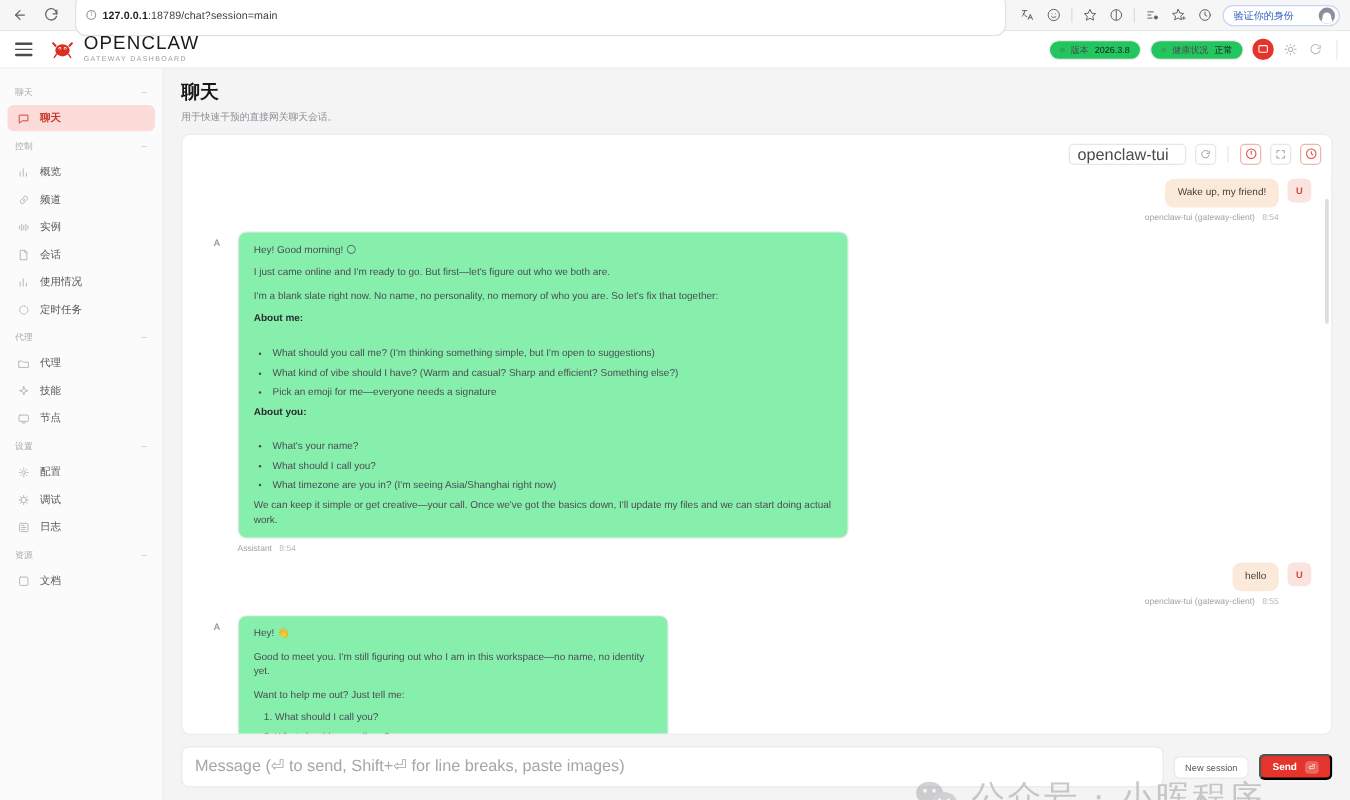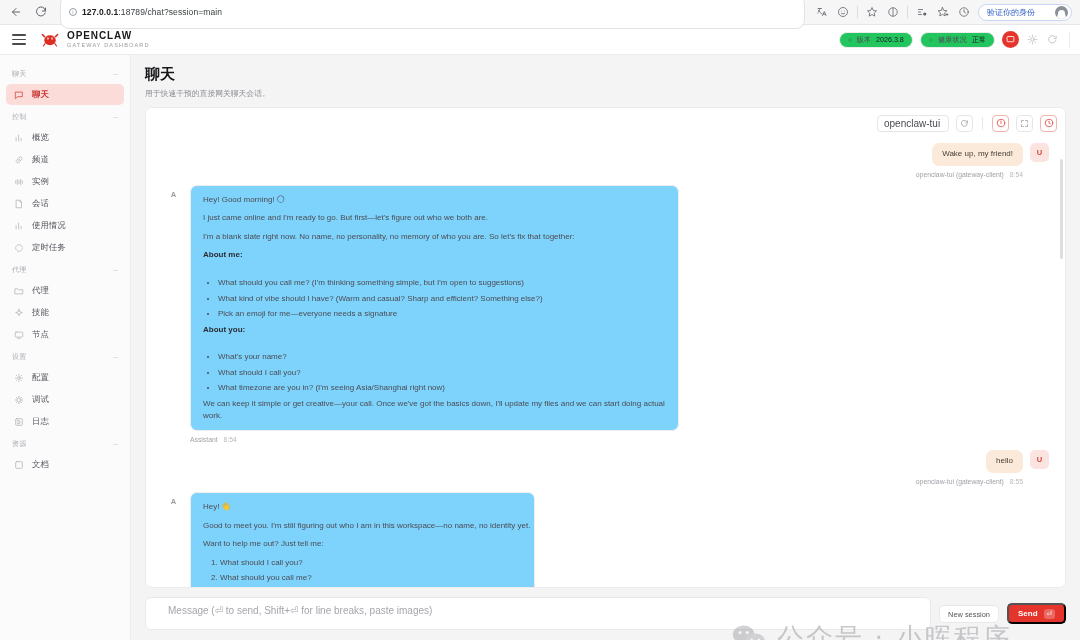--- a/index.html
+++ b/index.html
@@ -65,21 +65,21 @@
   .app-header {
     height: 30px; width: 1080px; background: #ffffff;
     border-bottom: 1px solid #ececee;
     display: flex; align-items: center; padding: 0 10px 0 12px;
   }
   .hamburger { width: 14px; display: flex; flex-direction: column; gap: 3px; margin-right: 14px; }
   .hamburger span { height: 1.4px; background: #4b4b50; border-radius: 1px; display: block; }
   .brand { display: flex; align-items: center; gap: 7px; }
   .brand-logo { width: 20px; height: 18px; position: relative; }
   .brand-text .t1 {
-    font-size: 10px; font-weight: 700; color: #1a1a1d; letter-spacing: .9px; line-height: 1.1;
+    font-size: 15px; font-weight: 400; color: #1a1a1d; letter-spacing: .9px; line-height: 1.1;
   }
   .brand-text .t2 {
     font-size: 5.6px; color: #9b9ba1; letter-spacing: 1.1px; line-height: 1.3; margin-top:1px;
   }
   .header-right { margin-left: auto; display: flex; align-items: center; gap: 7px; }
   .stat-pill {
     display: flex; align-items: center; gap: 5px;
     border: 1px solid #ececed; border-radius: 11px;
     height: 16px; padding: 0 8px; background: #22c55e;
   }
@@ -126,22 +126,22 @@
     border: 1px solid #ececee; border-radius: 7px;
     flex: 1 1 auto; display: flex; flex-direction: column; min-height: 0;
     overflow: hidden;
   }
   .chat-toolbar {
     height: 31px; flex: 0 0 31px;
     display: flex; align-items: center; justify-content: flex-end;
     gap: 7px; padding: 0 8px; background: #fff;
   }
   .session-input {
-    width: 72px; height: 17px; border: 1px solid #e6e6e8; border-radius: 4px;
-    background: #fff; font-size: 10px; color: #4a4a50; padding: 0 6px;
+    width: 94px; height: 17px; border: 1px solid #e6e6e8; border-radius: 4px;
+    background: #fff; font-size: 13px; color: #4a4a50; padding: 0 6px;
     font-family: inherit; outline: none;
   }
   .tb-sq {
     width: 17px; height: 17px; border-radius: 4px; border: 1px solid #e6e6e8;
     background: #fff; display: flex; align-items: center; justify-content: center;
     color: #9a9aa1;
   }
   .tb-sq.danger { border-color: #f3b4ae; color: #e24a3f; }
   .tb-divider { width: 1px; height: 13px; background: #e8e8ea; margin: 0 2px; }
 
@@ -159,22 +159,22 @@
   }
   .avatar.assist { background: transparent; color: #9a9aa1; }
   .msg-col { display: flex; flex-direction: column; max-width: 640px; }
   .msg-col.right { align-items: flex-end; margin-right: 7px; }
   .msg-col.left { margin-left: 7px; }
   .bubble-user {
     background: #fbead9; border-radius: 7px; padding: 6px 10px;
     font-size: 8px; color: #4a4036; line-height: 1.35;
   }
   .bubble-assist {
-    background: #7dd3fc; border: 1px solid #eeeeef; border-radius: 7px;
-    padding: 8px 0 9px 12px; font-size: 8px; color: #4c4c53; line-height: 1.45;
+    background: #86efac; border: 1px solid #eeeeef; border-radius: 7px;
+    padding: 8px 12px 9px 12px; font-size: 8px; color: #4c4c53; line-height: 1.45;
     width: 489px;
   }
   .bubble-assist.short { width: 345px; }
   .bubble-assist p { margin: 0 0 7px 0; }
   .bubble-assist p:last-child { margin-bottom: 0; }
   .bubble-assist strong { color: #2c2c31; font-weight: 700; }
   .bubble-assist ul { margin: 16px 0 3px 0; padding-left: 15px; }
   .bubble-assist ol { margin: 0 0 3px 0; padding-left: 17px; }
   .bubble-assist li { margin-bottom: 4px; }
   .meta { font-size: 6.8px; color: #a2a2a9; margin-top: 5px; }
@@ -189,21 +189,21 @@
   
   .composer {
     margin: 9px 14px 10px 14px; display: flex; align-items: flex-start; gap: 8px;
     flex: 0 0 auto;
   }
   .composer-box {
     flex: 1 1 auto; height: 33px; background: #fff;
     border: 1px solid #e9e9eb; border-radius: 6px;
     display: flex; align-items: flex-start; padding: 7px 10px;
   }
-  .composer-box .ph { font-size: 10px; color: #a5a5ac; margin-left: 12px; }
+  .composer-box .ph { font-size: 13px; color: #a5a5ac; }
   .btn-ghost {
     height: 18px; padding: 0 8px; border: 1px solid #e9e9eb; border-radius: 5px;
     background: #fff; font-size: 7.4px; color: #55555c;
     display: flex; align-items: center; margin-top: 8px;
   }
   .btn-send {
     height: 21px; padding: 0 9px; border-radius: 5px; background: #e5342b;
     color: #fff; font-size: 8px; font-weight: 700;
     display: flex; align-items: center; gap: 6px; margin-top: 6px;
   }

